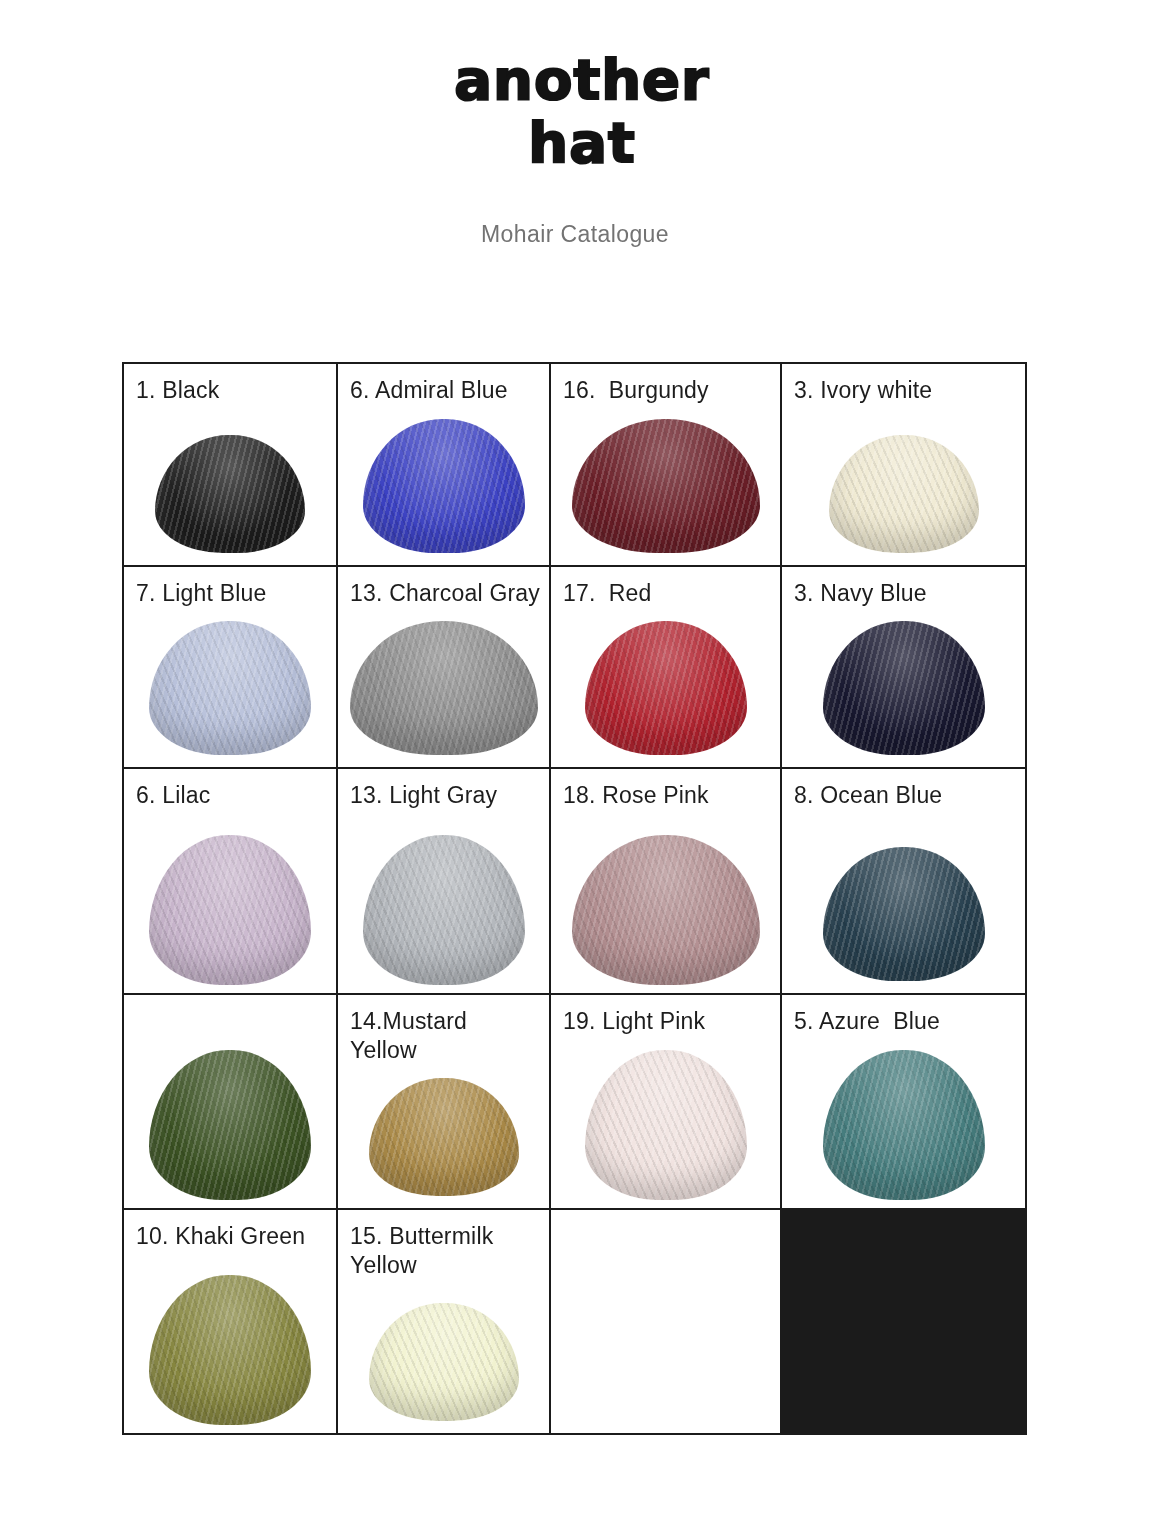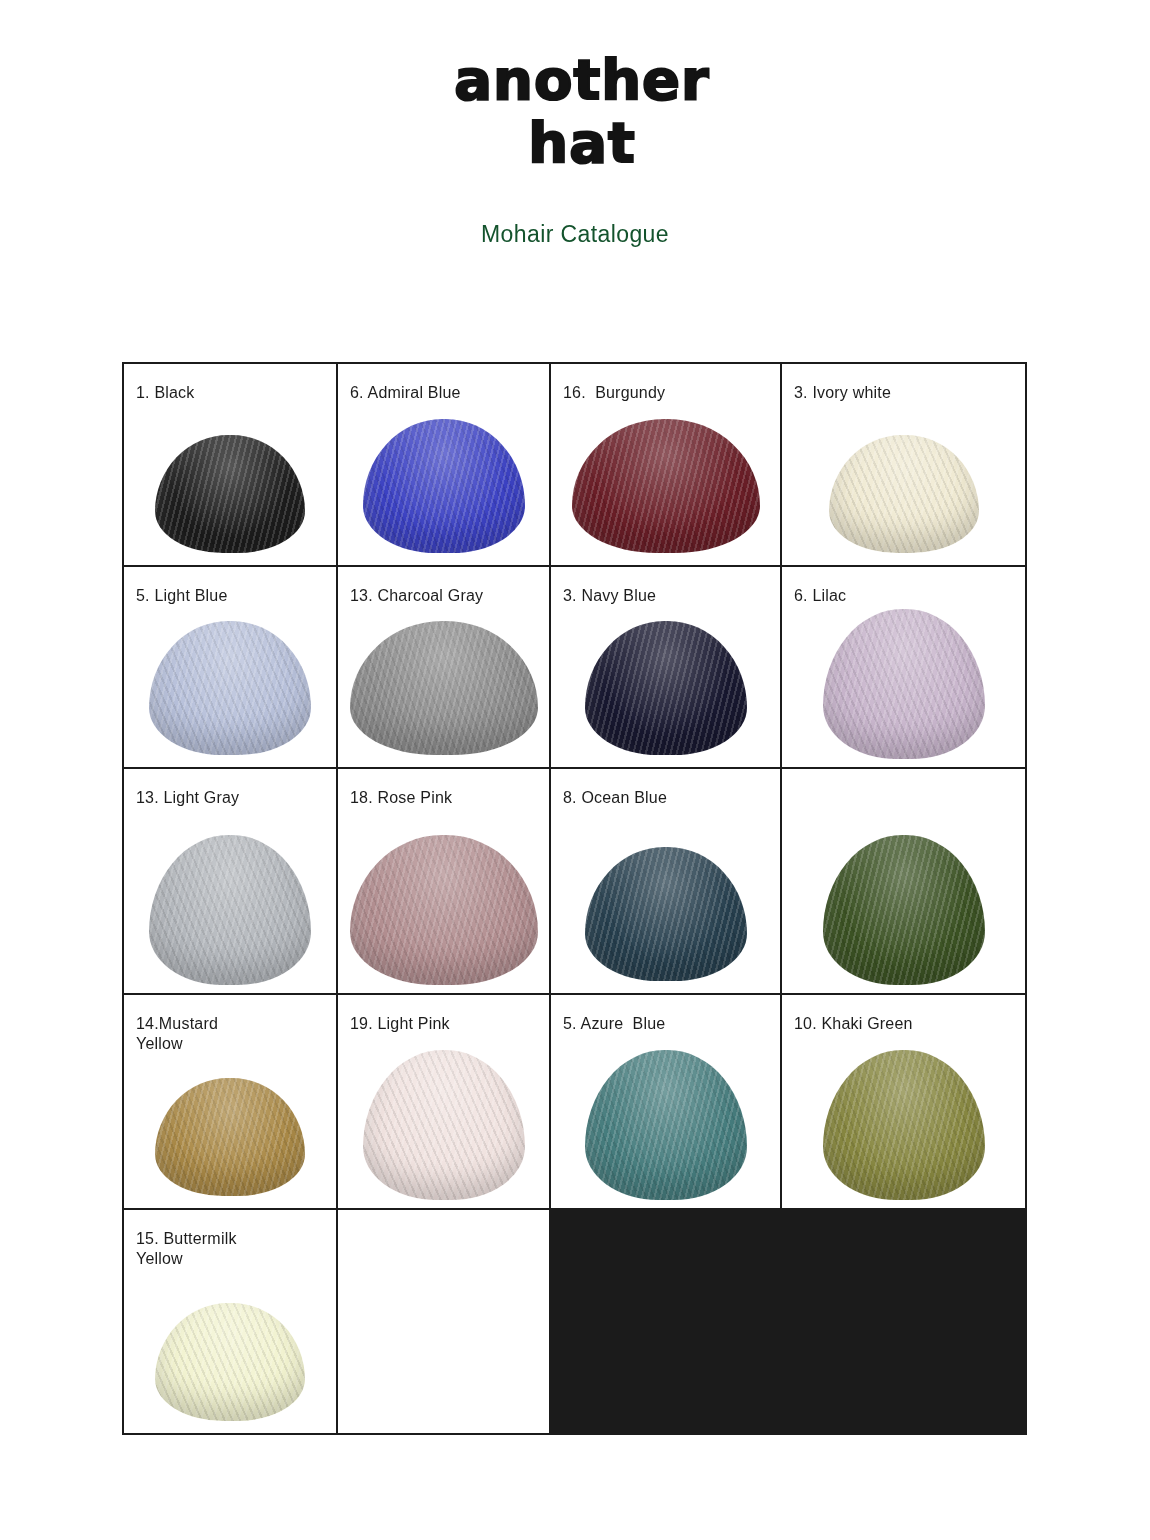--- a/index.html
+++ b/index.html
@@ -29,21 +29,21 @@
     line-height: 1.13;
     color: #131313;
     letter-spacing: 1px;
     padding-left: 14px;
     -webkit-text-stroke: 2.2px #131313;
   }
   .subtitle {
     margin-top: 46px;
     font-size: 23px;
     letter-spacing: 0.4px;
-    color: #14532d;
+    color: #737373;
     font-weight: 500;
   }
 
   
   .catalogue {
     position: absolute;
     left: 122px;
     top: 362px;
     display: grid;
     grid-template-columns: 212px 211px 229px 243px;
@@ -51,22 +51,22 @@
     gap: 2px;
     padding: 2px;
     background: #1b1b1b; 
   }
   .cell {
     position: relative;
     background: #ffffff;
     overflow: hidden;
   }
   .cell-label {
-    padding: 19px 6px 0 12px;
-    font-size: 16px;
+    padding: 12px 6px 0 12px;
+    font-size: 23px;
     line-height: 1.25;
     letter-spacing: 0.2px;
     font-weight: 500;
     color: #1d1d1d;
     white-space: pre-wrap;
   }
 
   
   .ball {
     position: absolute;
@@ -115,26 +115,30 @@
     <div class="cell">
       <div class="cell-label">16.  Burgundy</div>
       <div class="ball wide" style="--c: #6b1e27;"></div>
     </div>
 
     <div class="cell">
       <div class="cell-label">3. Ivory white</div>
       <div class="ball sm" style="--c: #f0ead2;"></div>
     </div>
     <div class="cell">
-      <div class="cell-label">5. Light Blue</div>
+      <div class="cell-label">7. Light Blue</div>
       <div class="ball" style="--c: #b7c0da;"></div>
     </div>
     <div class="cell">
       <div class="cell-label">13. Charcoal Gray</div>
       <div class="ball wide" style="--c: #8d8d8d;"></div>
+    </div>
+    <div class="cell">
+      <div class="cell-label">17.  Red</div>
+      <div class="ball" style="--c: #b2222e;"></div>
     </div>
 
     <div class="cell">
       <div class="cell-label">3. Navy Blue</div>
       <div class="ball" style="--c: #181830;"></div>
     </div>
     <div class="cell">
       <div class="cell-label">6. Lilac</div>
       <div class="ball tall" style="--c: #c8b5cc;"></div>
     </div>

